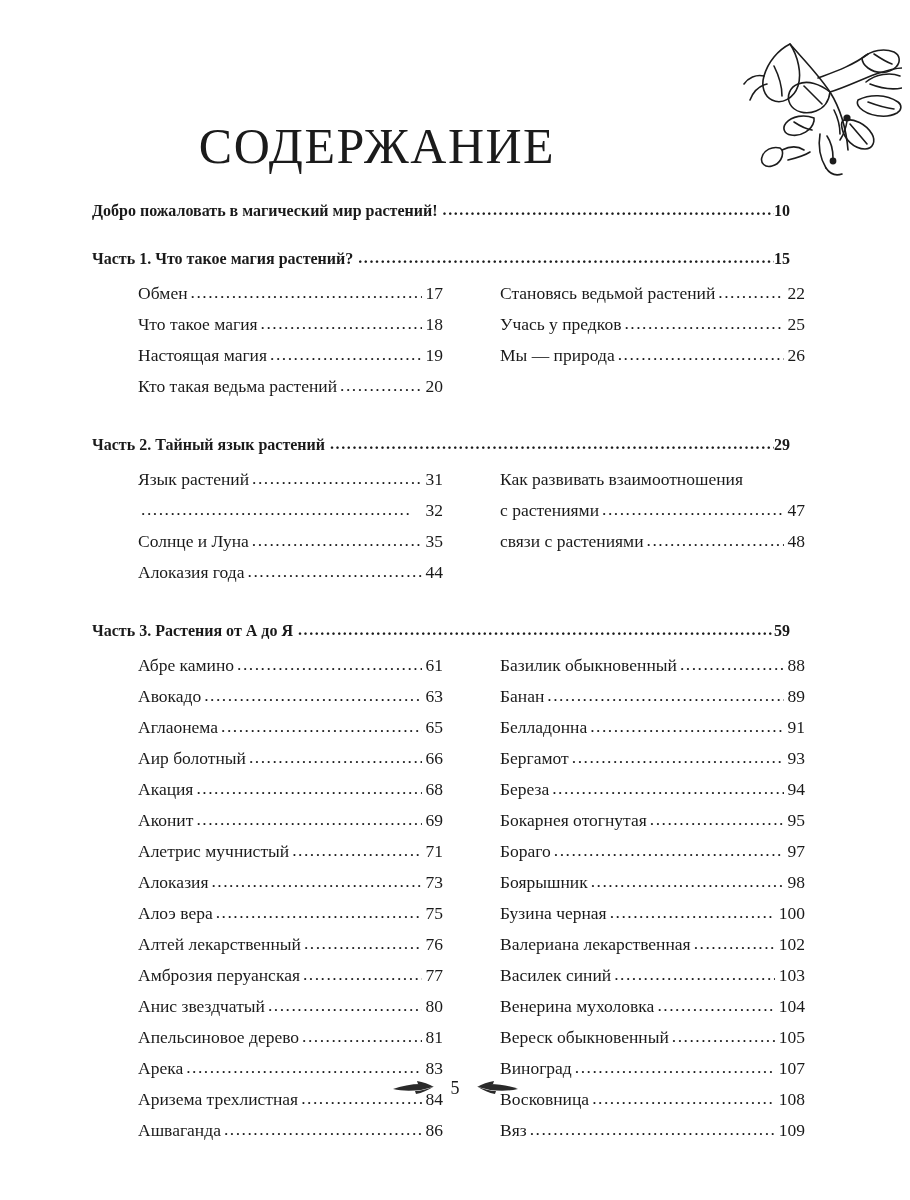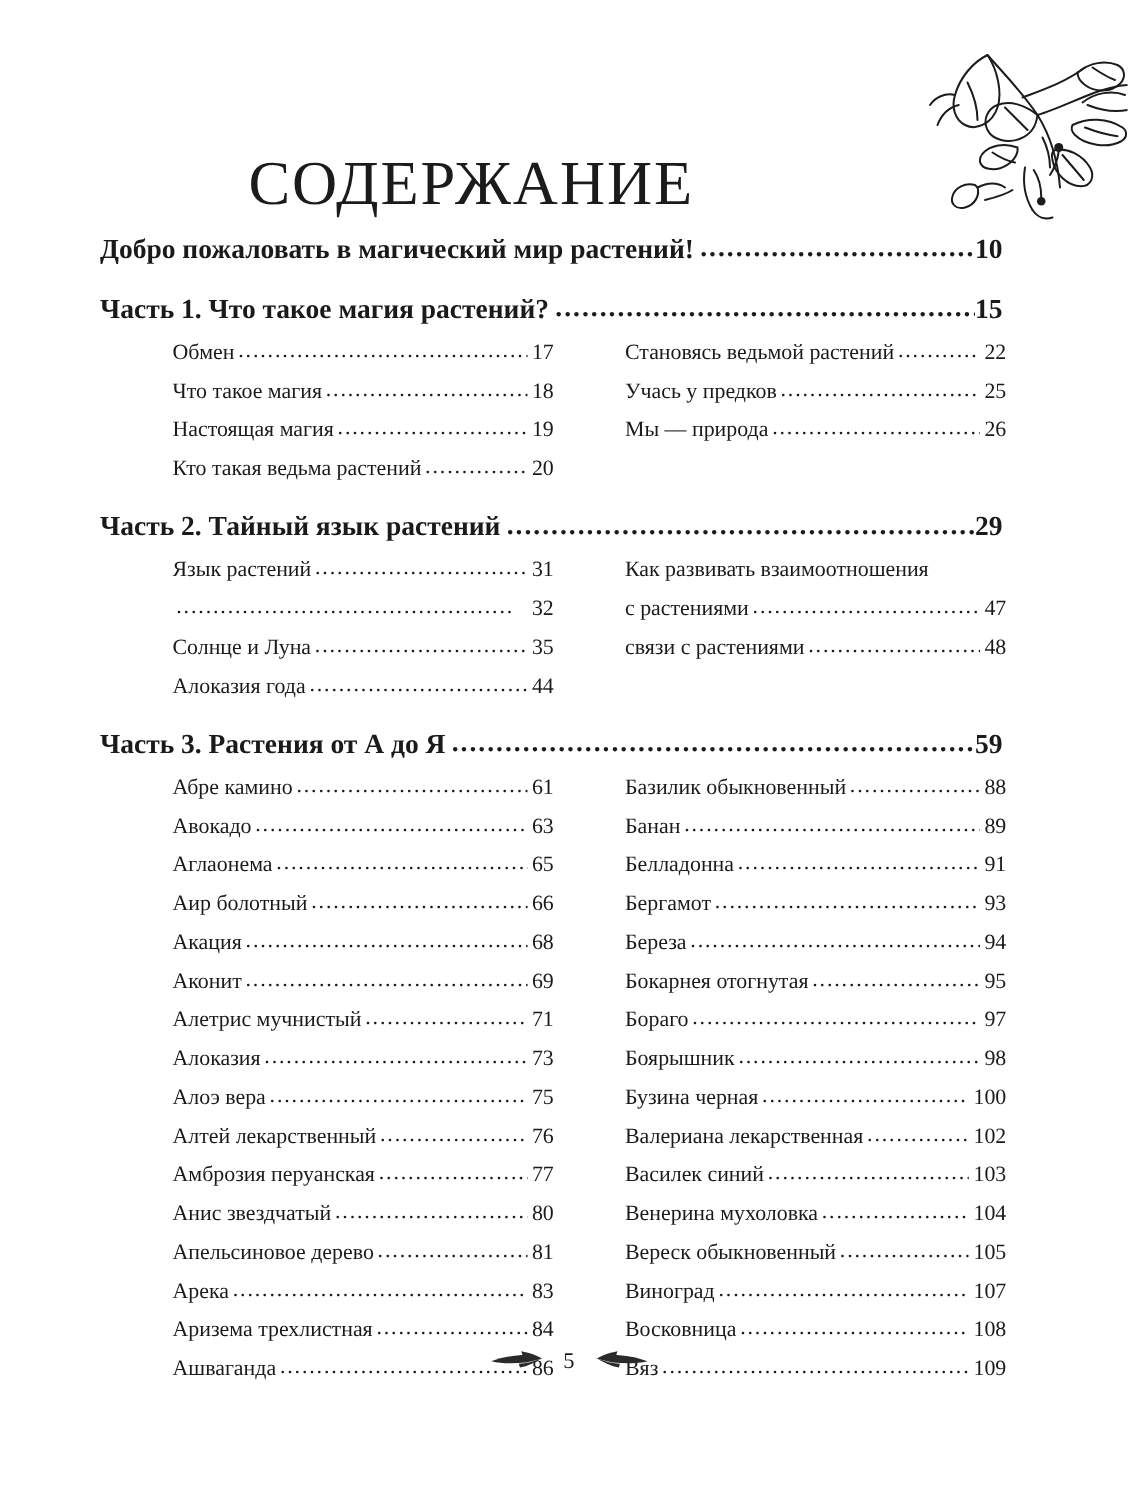--- a/index.html
+++ b/index.html
@@ -55,23 +55,23 @@
     top: 186px;
     left: 80px;
     width: 722px;
   }
 
   
   .section-head {
     display: flex;
     align-items: center;
     font-weight: bold;
-    font-size: 22px;
+    font-size: 16px;
     line-height: 26px;
-    margin: 0;
+    margin: 12px;
     white-space: nowrap;
   }
   .section-head .sh-label { flex: 0 0 auto; }
   .section-head .sh-dots {
     flex: 1 1 auto;
     overflow: hidden;
     white-space: nowrap;
     font-weight: bold;
     letter-spacing: 1.6px;
     margin: 0 0px 0 5px;

